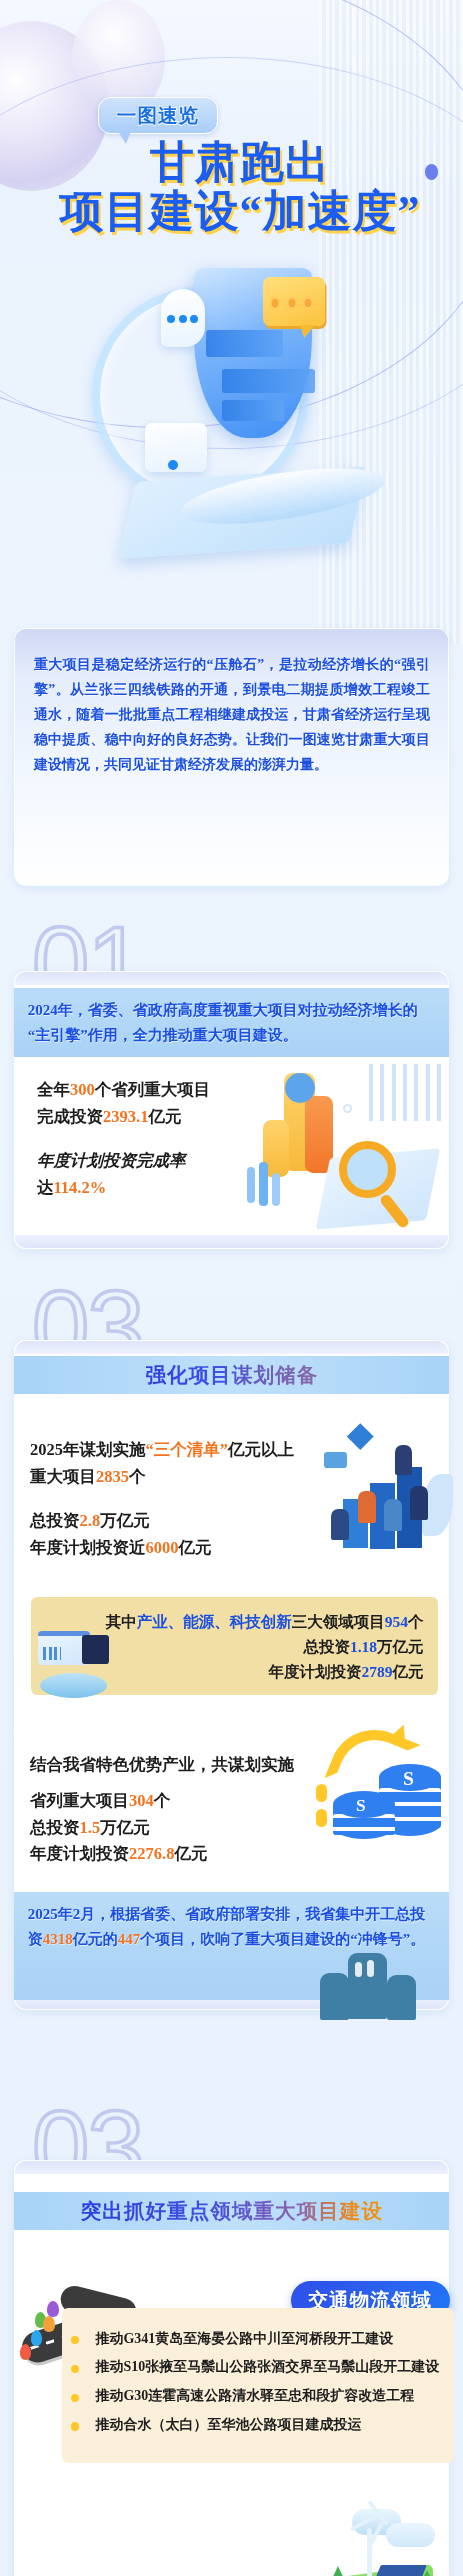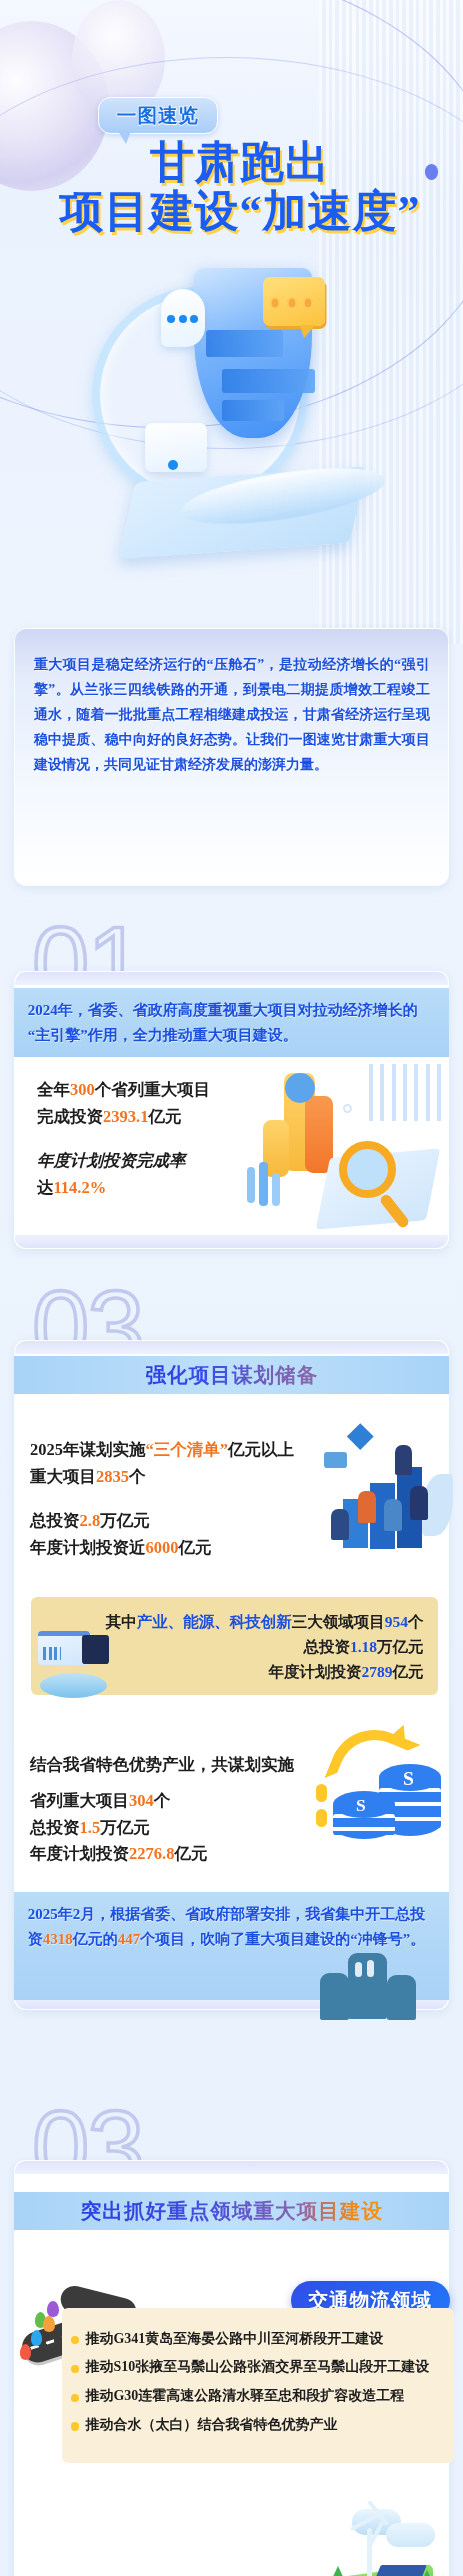--- a/index.html
+++ b/index.html
@@ -202,21 +202,21 @@
   .yellow-note{
     position:absolute; left:31px; width:407px;
     background:#f2dfa6; border-radius:6.2px;
     padding:13.4px 14.4px;
     font-size:15.5px; line-height:1.6; font-weight:bold; color:#1d1d1d;
     text-align:right;
   }
   .cream-list{
     position:absolute; background:#faf0da; border-radius:6.2px;
   }
-  .bullet-row{ display:flex; align-items:flex-start; gap:6px; margin:8.2px 0; }
+  .bullet-row{ display:flex; align-items:flex-start; gap:16px; margin:8.2px 0; }
   .bullet-dot{
     flex:0 0 auto; width:8.2px; height:8.2px; border-radius:50%;
     background:#ffc727; margin-top:7.2px;
   }
   .bullet-txt{ font-size:14px; line-height:1.48; font-weight:bold; color:#1d1d1d; }
 
   
   .field-badge{
     position:absolute; height:39px; padding:0 17.5px; border-radius:19.6px;
     background:linear-gradient(135deg,#2f4fe8 0%,#2a63f2 55%,#1f78f7 100%);
@@ -466,21 +466,21 @@
   <div class="bullet-row">
     <span class="bullet-dot"></span>
     <span class="bullet-txt">推动S10张掖至马鬃山公路张酒交界至马鬃山段开工建设</span>
   </div>
   <div class="bullet-row">
     <span class="bullet-dot"></span>
     <span class="bullet-txt">推动G30连霍高速公路清水驿至忠和段扩容改造工程</span>
   </div>
   <div class="bullet-row">
     <span class="bullet-dot"></span>
-    <span class="bullet-txt">推动合水（太白）结合我省特色优势产业</span>
+    <span class="bullet-txt">推动合水（太白）至华池公路项目建成投运</span>
   </div>
 </div>
 
 <div class="ill" style="left:309px;top:2509px;width:134px;height:113px;">
   <div style="position:absolute;left:43px;top:0px;width:49px;height:26px;background:linear-gradient(180deg,#eaf6ff,#bfdff5);border-radius:13.4px;"></div>
   <div style="position:absolute;left:77px;top:14.4px;width:49px;height:24px;background:linear-gradient(180deg,#eaf6ff,#cfe8f8);border-radius:12.4px;"></div>
   <div class="ground" style="left:11.3px;top:63px;width:113px;height:44px;border-radius:6.2px;transform:skewY(-8deg);"></div>
   <div style="position:absolute;left:58px;top:18.5px;width:5.2px;height:57px;background:#e3f1fb;border-radius:2.6px;"></div>
   <div style="position:absolute;left:40px;top:11.3px;width:32px;height:4.1px;background:#e3f1fb;border-radius:2.1px;transform:rotate(-28deg);"></div>
   <div style="position:absolute;left:54px;top:2.1px;width:30px;height:4.1px;background:#e3f1fb;border-radius:2.1px;transform:rotate(52deg);"></div>

